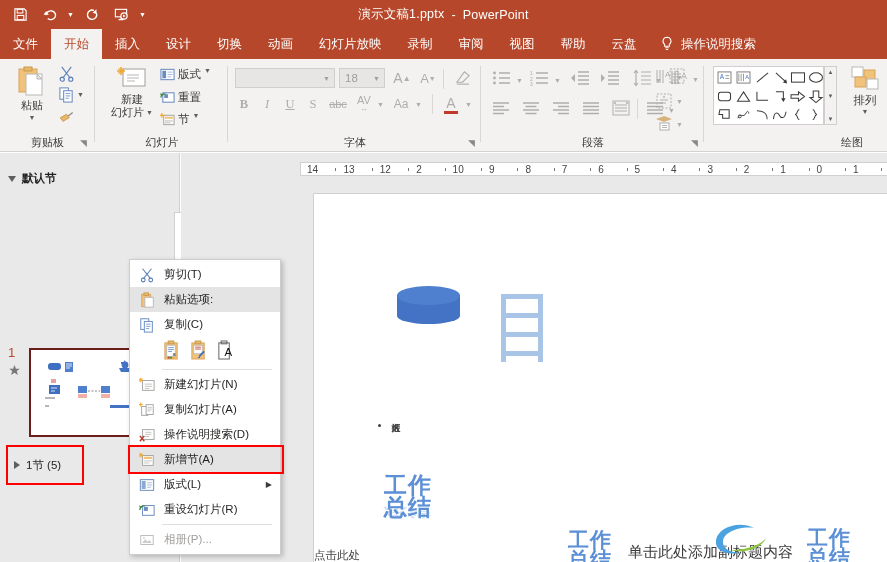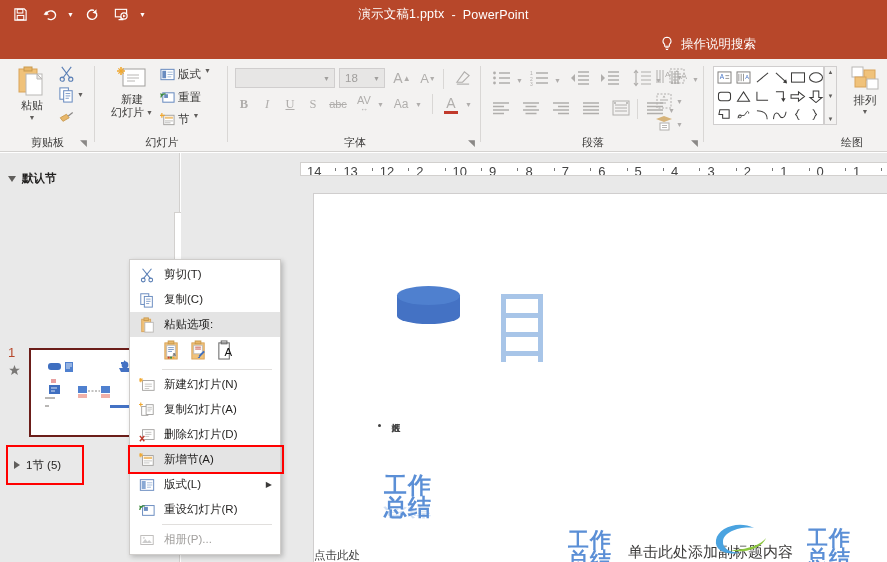--- a/index.html
+++ b/index.html
@@ -168,21 +168,21 @@
   
   .main {
     position: absolute; left: 181px; top: 153px; width: 706px; height: 409px;
     background: #e9e9e9;
   }
   .hruler {
     position: absolute; left: 119px; top: 9px; width: 766px; height: 14px;
     background: #ffffff; border: 1px solid #d2d0ce; overflow: hidden;
   }
   .htick {
-    position: absolute; top: 1px; font-size: 13px; color: #444; white-space: nowrap;
+    position: absolute; top: 1px; font-size: 10px; color: #444; white-space: nowrap;
   }
   .slide-canvas {
     position: absolute; left: 132px; top: 40px; width: 762px; height: 400px;
     background: #ffffff; border: 1px solid #d0cece; overflow: hidden;
   }
 
   
   .cylinder { position: absolute; }
   .cyl-body { position: absolute; left: 0; top: 9px; width: 63px; height: 29px; background: #4472c4; border-radius: 0 0 50% 50% / 0 0 28% 28%; }
   .cyl-top { position: absolute; left: 0; top: 0; width: 63px; height: 19px; background: #4f80cf; border-radius: 50%; }
@@ -276,20 +276,34 @@
       <div class="qat-caret">▼</div>
     </div>
     <div class="doc-title">
       <span>演示文稿1.pptx</span>
       <span style="padding:0 7px">-</span>
       <span>PowerPoint</span>
     </div>
   </div>
 
   <div class="tabrow">
+    <div class="tabs">
+      <div class="tab">文件</div>
+      <div class="tab active">开始</div>
+      <div class="tab">插入</div>
+      <div class="tab">设计</div>
+      <div class="tab">切换</div>
+      <div class="tab">动画</div>
+      <div class="tab">幻灯片放映</div>
+      <div class="tab">录制</div>
+      <div class="tab">审阅</div>
+      <div class="tab">视图</div>
+      <div class="tab">帮助</div>
+      <div class="tab">云盘</div>
+    </div>
     <div class="helpbox">
       <svg class="bulb" viewBox="0 0 16 18">
           <path d="M8 1.2a4.6 4.6 0 0 0-2.7 8.3v2.1h5.4V9.5A4.6 4.6 0 0 0 8 1.2z" fill="none" stroke="#fff" stroke-width="1.2"></path>
           <path d="M6 13.3h4M6.7 15.2h2.6" stroke="#fff" stroke-width="1.2"></path>
         </svg>
       <span>操作说明搜索</span>
     </div>
   </div>
 
   <div class="ribbon">
@@ -805,40 +819,40 @@
         <svg width="16" height="16" viewBox="0 0 18 18">
             <path d="M4 2 L13 13" stroke="#5a7fb5" stroke-width="1.2" fill="none"></path>
             <path d="M14 2 L5 13" stroke="#5a7fb5" stroke-width="1.2" fill="none"></path>
             <circle cx="4.8" cy="14.6" r="2.1" fill="none" stroke="#5a7fb5" stroke-width="1.2"></circle>
             <circle cx="13.2" cy="14.6" r="2.1" fill="none" stroke="#5a7fb5" stroke-width="1.2"></circle>
           </svg>
       </span>
       <span>剪切(T)</span>
     </div>
 
+    <div class="ctxitem hl">
+      <span class="ctxicon">
+        <svg width="15" height="16" viewBox="0 0 16 18">
+            <rect x="1.5" y="2.5" width="10" height="14" fill="#f0c27a" stroke="#d9a45a" stroke-width="1"></rect>
+            <rect x="4" y="1" width="5" height="3" fill="#e8b76a" stroke="#c99a4e" stroke-width="1"></rect>
+            <rect x="5" y="6" width="9.5" height="11" fill="#ffffff" stroke="#b9b7b5" stroke-width="1"></rect>
+          </svg>
+      </span>
+      <span>粘贴选项:</span>
+    </div>
+
     <div class="ctxitem">
       <span class="ctxicon">
         <svg width="16" height="16" viewBox="0 0 18 18">
             <rect x="2" y="2" width="9" height="12" fill="#fff" stroke="#6a8cc0" stroke-width="1.1"></rect>
             <rect x="6" y="5" width="9" height="12" fill="#fff" stroke="#6a8cc0" stroke-width="1.1"></rect>
             <path d="M8 8h5M8 10.5h5M8 13h3.5" stroke="#6a8cc0" stroke-width=".9"></path>
           </svg>
       </span>
       <span>复制(C)</span>
-    </div>
-
-    <div class="ctxitem hl">
-      <span class="ctxicon">
-        <svg width="15" height="16" viewBox="0 0 16 18">
-            <rect x="1.5" y="2.5" width="10" height="14" fill="#f0c27a" stroke="#d9a45a" stroke-width="1"></rect>
-            <rect x="4" y="1" width="5" height="3" fill="#e8b76a" stroke="#c99a4e" stroke-width="1"></rect>
-            <rect x="5" y="6" width="9.5" height="11" fill="#ffffff" stroke="#b9b7b5" stroke-width="1"></rect>
-          </svg>
-      </span>
-      <span>粘贴选项:</span>
     </div>
 
     <div class="paste-row">
       <span>
         <svg width="19" height="20" viewBox="0 0 20 21">
             <rect x="3" y="3" width="13" height="17" fill="#f0c27a" stroke="#d9a45a" stroke-width="1"></rect>
             <rect x="6.5" y="1" width="6" height="3" fill="#e8b76a" stroke="#c99a4e" stroke-width="1"></rect>
             <rect x="5" y="5.5" width="9" height="12" fill="#ffffff" stroke="#b9b7b5" stroke-width=".9"></rect>
             <path d="M6.5 8h6M6.5 10h6M6.5 12h4" stroke="#6a8cc0" stroke-width=".9"></path>
             <text x="11" y="17" font-size="6" fill="#333" font-family="sans-serif">a</text>
@@ -893,21 +907,21 @@
     </div>
 
     <div class="ctxitem">
       <span class="ctxicon">
         <svg width="16" height="16" viewBox="0 0 18 18">
             <rect x="4" y="3" width="13" height="11" fill="#fff" stroke="#a19f9d" stroke-width="1"></rect>
             <path d="M7 6h7M7 8.3h7M7 10.6h4.5" stroke="#b9b7b5" stroke-width=".9"></path>
             <path d="M1 10 L6 16 M6 10 L1 16" stroke="#c0392b" stroke-width="1.7"></path>
           </svg>
       </span>
-      <span>删除幻灯片(D)</span>
+      <span>操作说明搜索(D)</span>
     </div>
 
     <div class="ctxitem hl">
       <span class="ctxicon">
         <svg width="16" height="16" viewBox="0 0 18 18">
             <rect x="4" y="4" width="12" height="11" fill="#fff" stroke="#a19f9d" stroke-width="1"></rect>
             <rect x="5.3" y="5.3" width="9.4" height="2.6" fill="#f0c27a"></rect>
             <path d="M5.3 10h9.4M5.3 12.3h6.5" stroke="#b9b7b5" stroke-width=".9"></path>
             <path d="M2 1 v5 M-0.4 3.4 h5" stroke="#f0a830" stroke-width="1.3"></path>
             <path d="M0.3 1.7 L3.7 5.1 M3.7 1.7 L0.3 5.1" stroke="#f0a830" stroke-width="1"></path>

